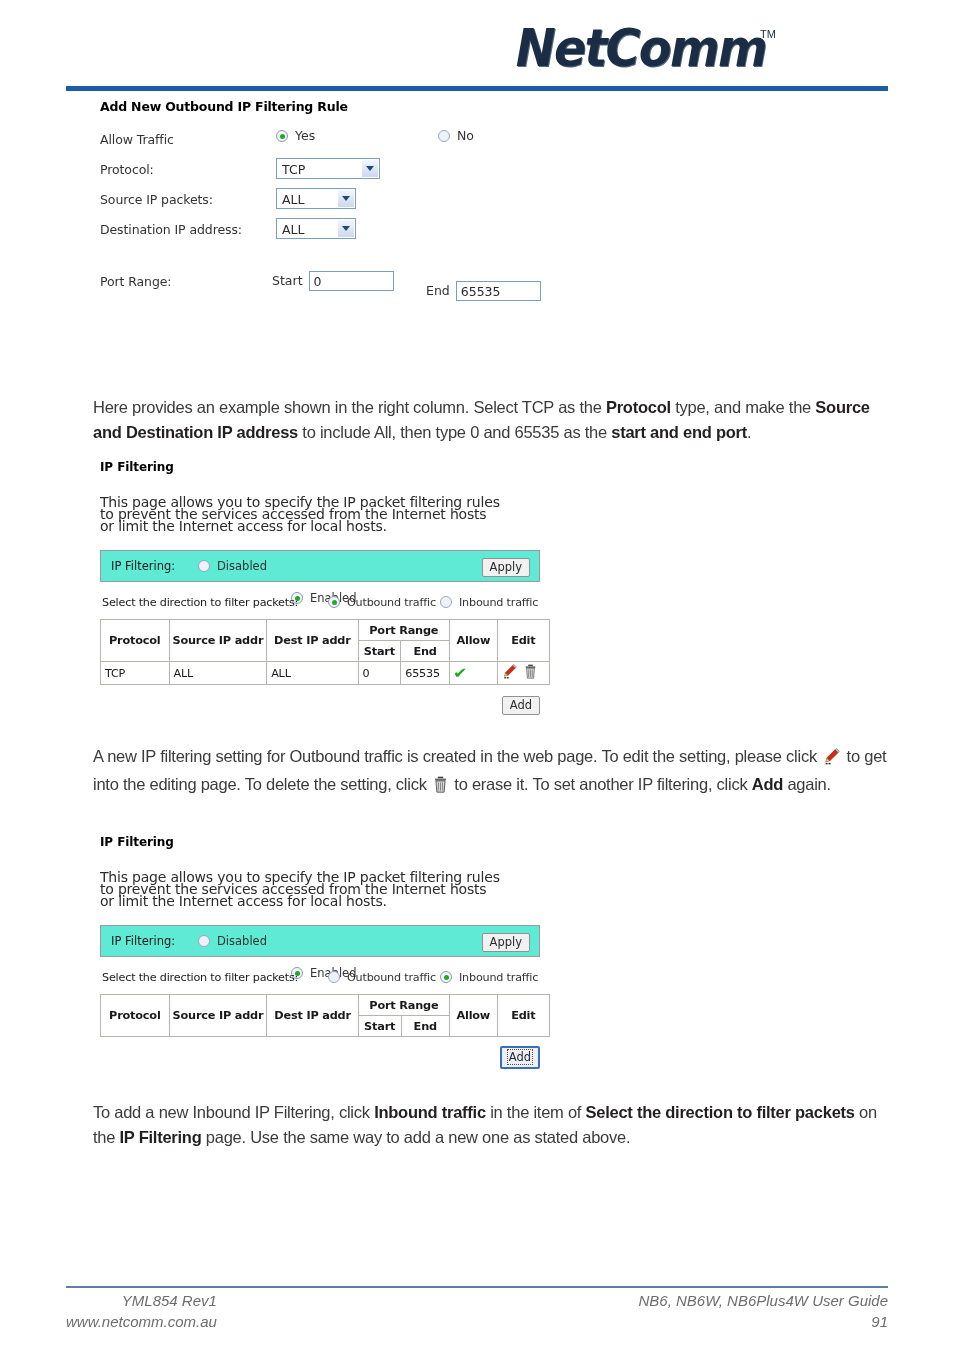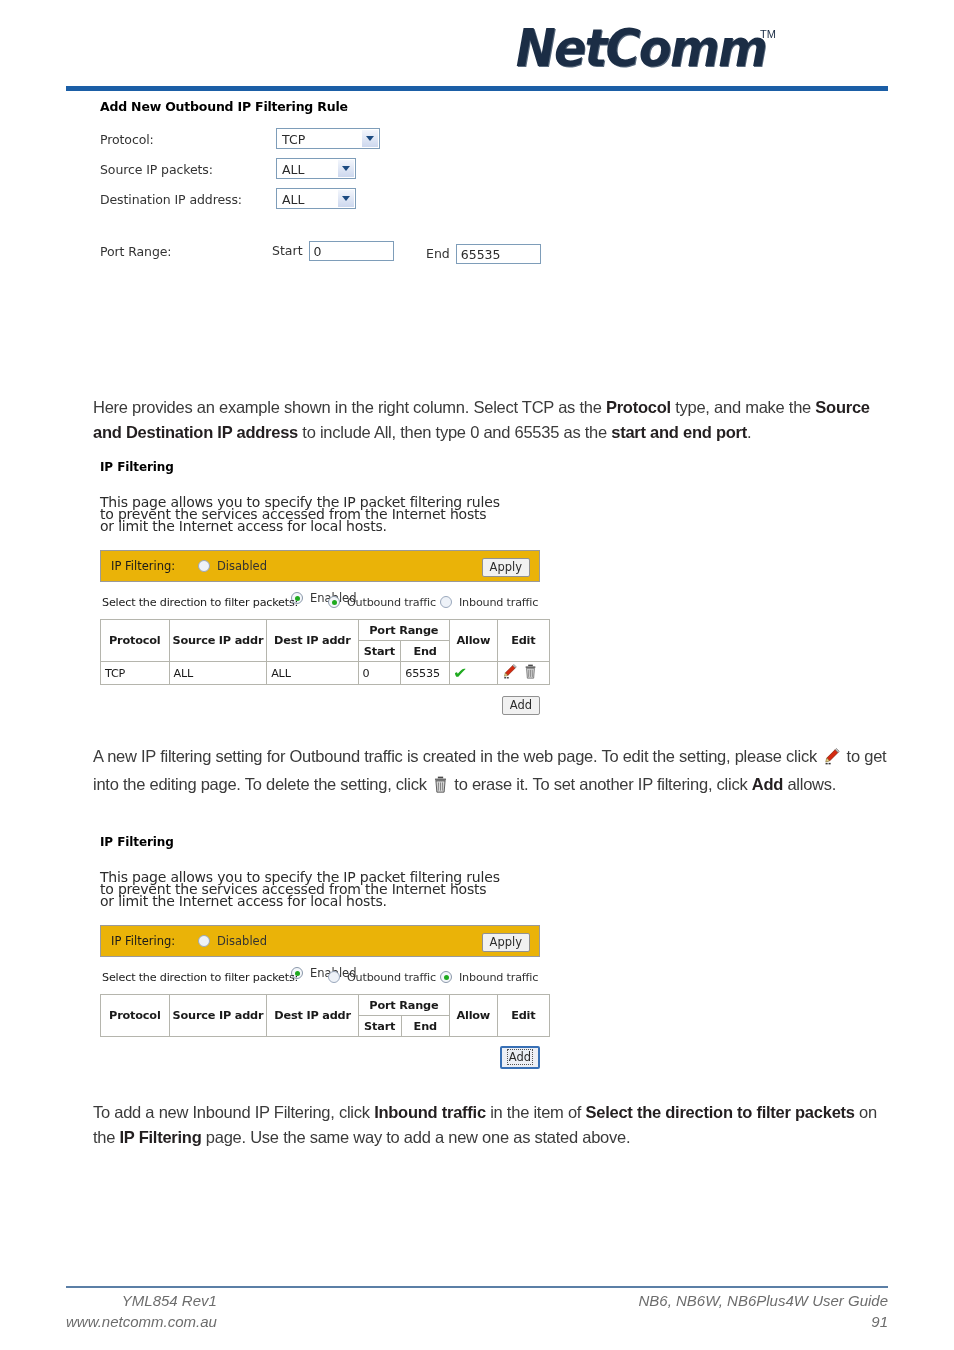--- a/index.html
+++ b/index.html
@@ -224,21 +224,21 @@
     margin-top: 22px;
     font-size: 14px;
     line-height: 12px;
     color: #2b2b2b;
     letter-spacing: -0.2px;
     width: 400px;
   }
   .filter-box {
     margin-top: 18px;
     border: 1px solid #9a9a9a;
-    background: #eab308;
+    background: #5eead4;
     height: 32px;
     position: relative;
     width: 440px;
     box-sizing: border-box;
   }
   .fb-label {
     position: absolute;
     left: 10px; top: 8px;
     font-size: 11.5px;
     color: #1a1a1a;
@@ -340,20 +340,29 @@
 
 <div class="page-header">
   <div class="brand-logo">NetComm</div>
   <div class="brand-tm">TM</div>
   <div class="header-rule"></div>
 </div>
 
 <div class="router-form">
   <div class="rf-title">Add New Outbound IP Filtering Rule</div>
 
+  <div class="rf-row">
+    <span class="rf-label">Allow Traffic</span>
+    <span class="rf-ctrl">
+      <span class="radio on"></span><span class="radio-label">Yes</span>
+    </span>
+    <span class="rf-ctrl2">
+      <span class="radio"></span><span class="radio-label">No</span>
+    </span>
+  </div>
 
   <div class="rf-row">
     <span class="rf-label">Protocol:</span>
     <span class="rf-ctrl">
       <span class="sel sel-protocol">
         <span class="sel-val">TCP</span>
         <span class="sel-arrow"></span>
       </span>
     </span>
   </div>
@@ -378,21 +387,21 @@
     </span>
   </div>
 
   <div class="rf-row" style="height:22px"></div>
 
   <div class="rf-row">
     <span class="rf-label">Port Range:</span>
     <span class="rf-ctrl" style="left:172px;top:1px">
       <span class="inline-lab">Start</span><span class="txt txt-port">0</span>
     </span>
-    <span class="rf-ctrl2" style="left:326px;top:4px">
+    <span class="rf-ctrl2" style="left:326px;top:11px">
       <span class="inline-lab">End</span><span class="txt txt-port">65535</span>
     </span>
   </div>
 
 </div>
 
 <div class="para" style="left:93px; top:395px; width:805px;">
   <span>Here provides an example shown in the right column. Select TCP as the </span><b>Protocol</b><span> type, and make the </span><b>Source and Destination IP address</b><span> to include All, then type 0 and 65535 as the </span><b>start and end port</b><span>.</span>
 </div>
 
@@ -485,21 +494,21 @@
         <polygon points="3.5,9.5 6.2,12.2 2.6,13.1" fill="#f2d98c" stroke="#7a6a30" stroke-width="0.6"></polygon>
         <rect x="2.4" y="14.0" width="2" height="1.4" fill="#333"></rect>
         <rect x="5.2" y="14.0" width="2" height="1.4" fill="#333"></rect>
       </svg></span><span> to get into the editing page. To delete the setting, click </span><span class="inline-ico"><svg width="15" height="17" viewBox="0 0 14 16">
         <rect x="4.5" y="0.6" width="5" height="1.6" fill="#4a4a4a"></rect>
         <rect x="1.8" y="2.4" width="10.4" height="1.9" fill="#6e6e6e"></rect>
         <path d="M2.7 4.6 h8.6 l-0.9 10.6 h-6.8 z" fill="#d8d8d8" stroke="#444" stroke-width="0.8"></path>
         <line x1="5.1" y1="6.1" x2="4.9" y2="13.8" stroke="#666" stroke-width="0.7"></line>
         <line x1="7.0" y1="6.1" x2="7.0" y2="13.8" stroke="#666" stroke-width="0.7"></line>
         <line x1="8.9" y1="6.1" x2="9.1" y2="13.8" stroke="#666" stroke-width="0.7"></line>
-      </svg></span><span>  to erase it. To set another IP filtering, click </span><b>Add</b><span> allows.</span>
+      </svg></span><span>  to erase it. To set another IP filtering, click </span><b>Add</b><span> again.</span>
 </div>
 
 <div class="panel" style="left:100px; top:835px;">
   <div class="panel-title">IP Filtering</div>
   <div class="panel-desc">This page allows you to specify the IP packet filtering rules to prevent the services accessed from the Internet hosts or limit the Internet access for local hosts.</div>
 
   <div class="filter-box">
     <span class="fb-label">IP Filtering:</span>
     <span class="fb-r1">
       <span class="radio"></span><span class="radio-label">Disabled</span>

